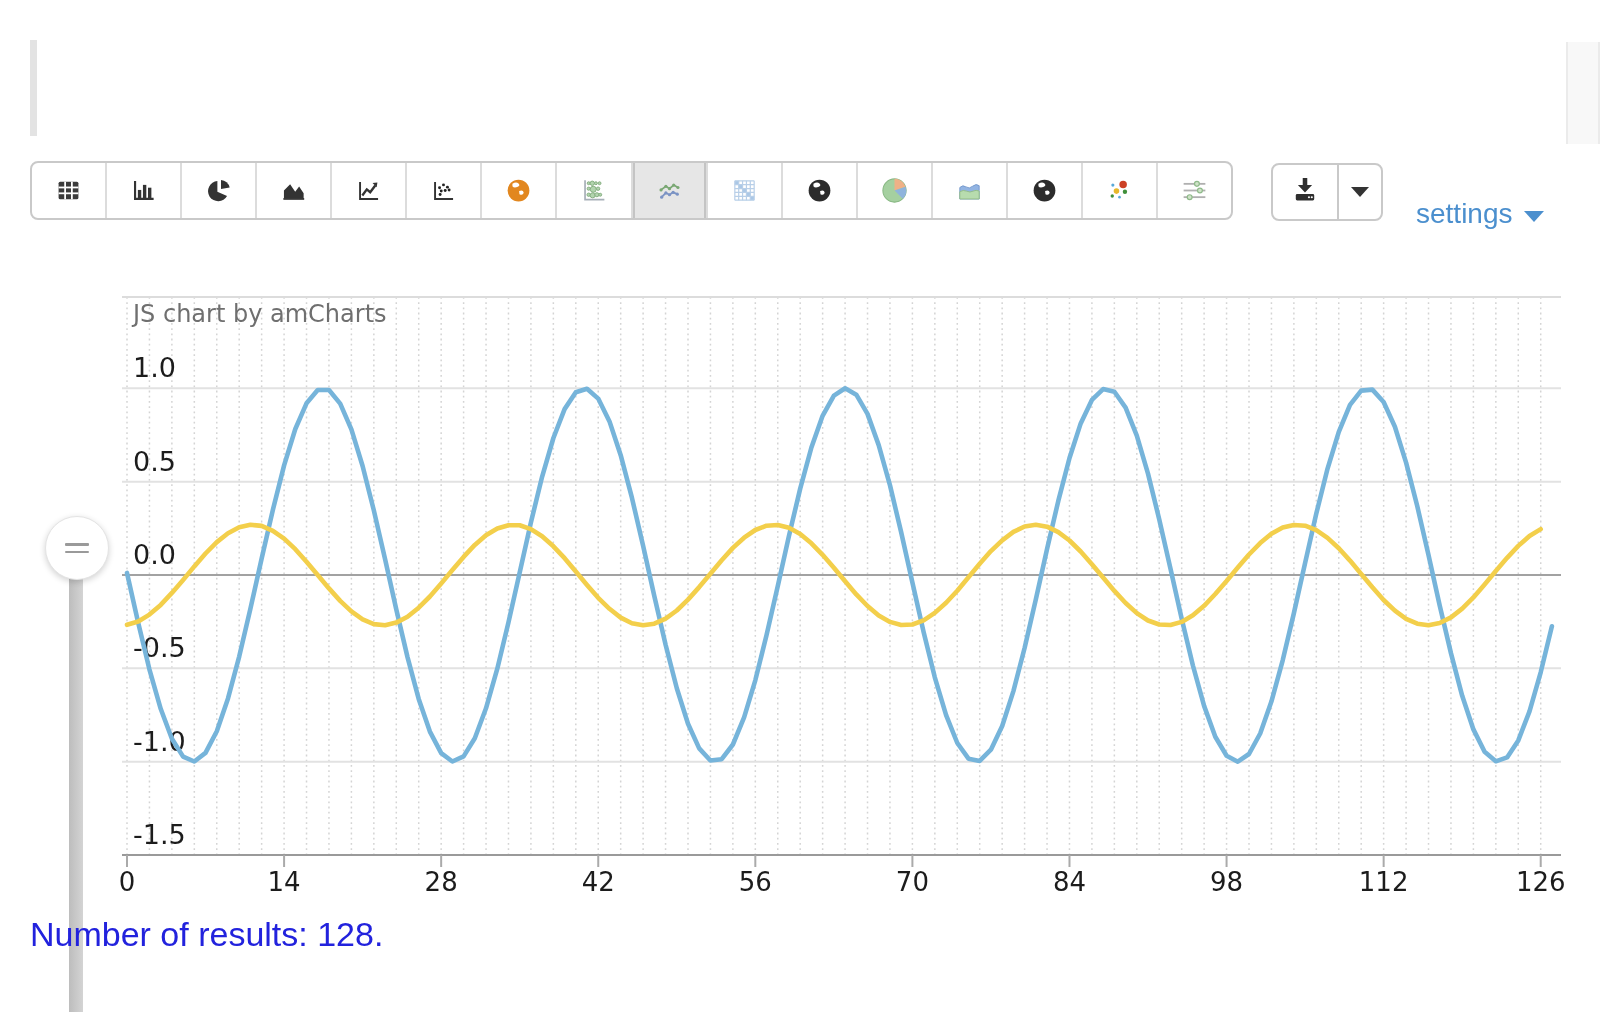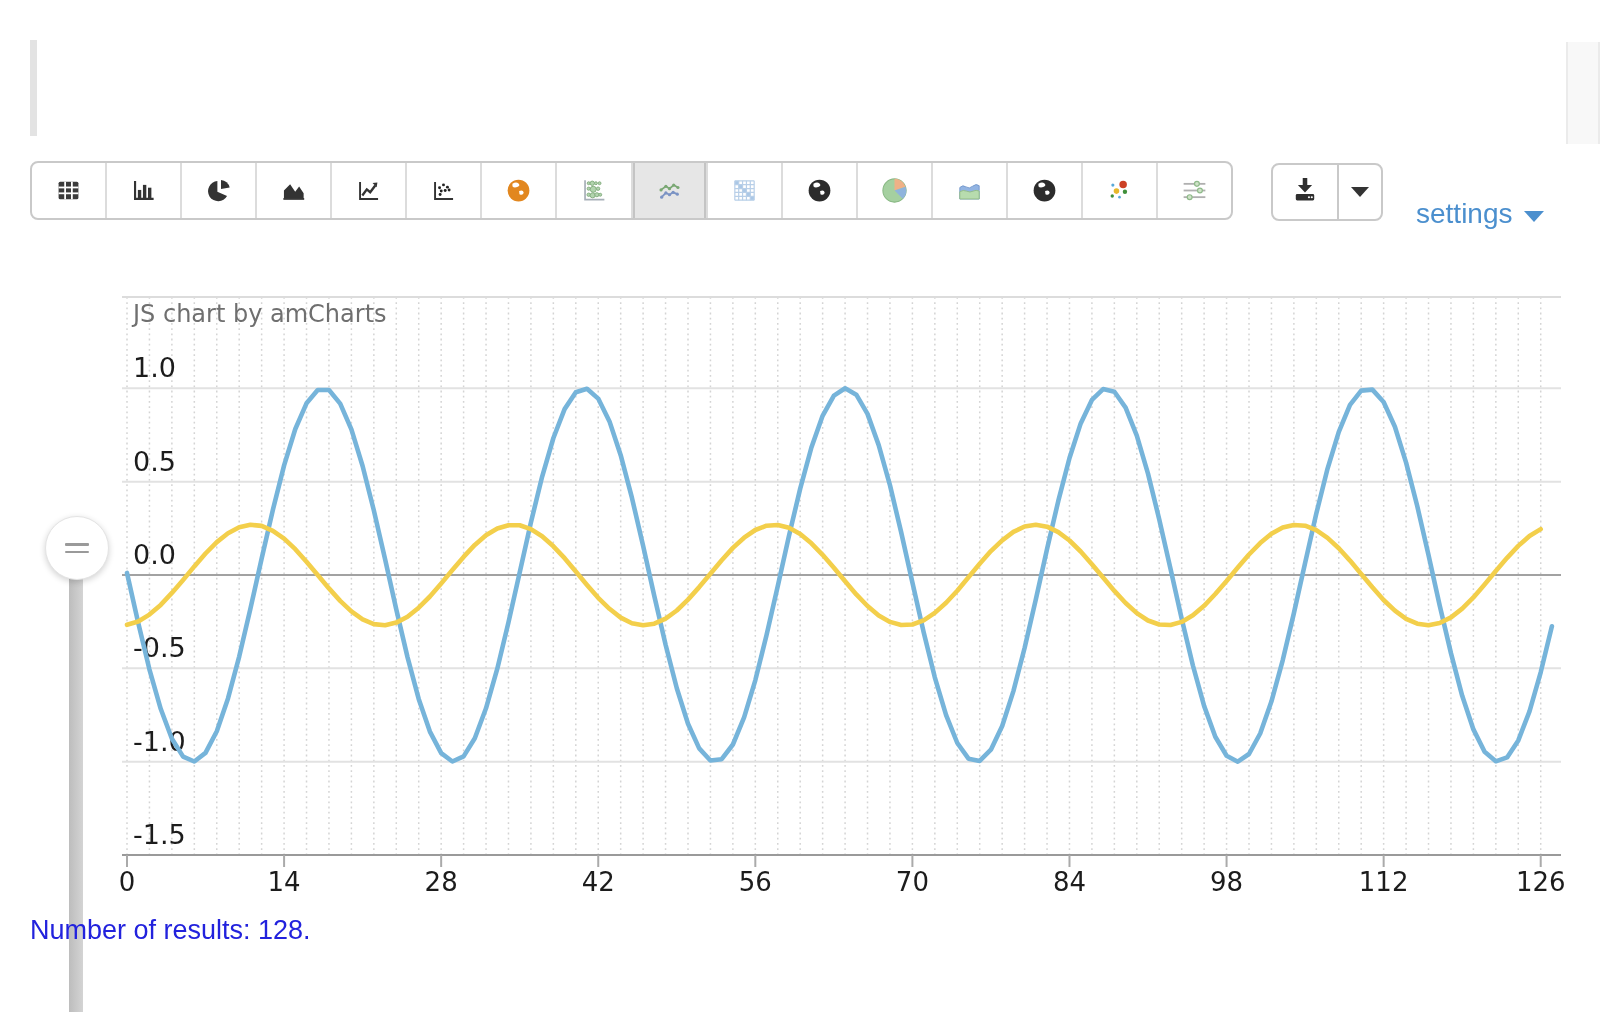--- a/index.html
+++ b/index.html
@@ -41,21 +41,21 @@
 
   
   .vslider-track{position:absolute;left:69px;top:297px;width:14px;height:559px;border-radius:7px;
         background:linear-gradient(to right,#bdbdbd,#d4d4d4);}
   .vslider-handle{position:absolute;left:45px;width:62px;height:62px;border-radius:50%;
         background:#fff;border:1px solid #e4e4e4;box-shadow:0 2px 6px rgba(0,0,0,.18);
         display:flex;flex-direction:column;align-items:center;justify-content:center;gap:5px;cursor:grab;}
   .vslider-handle .bar{width:24px;height:2.5px;background:#9a9a9a;border-radius:1px;}
   .h-top{top:266px;}
 
-  .status{position:absolute;left:30px;top:915px;font-size:27px;color:#2222dd;}
+  .status{position:absolute;left:30px;top:915px;font-size:34px;color:#2222dd;}
 </style>
 </head>
 <body>
 
 <div class="page">
 
   <div class="code-accent"></div>
   <div class="editor-scrollbar"></div>
 
   <div class="toolbar">

